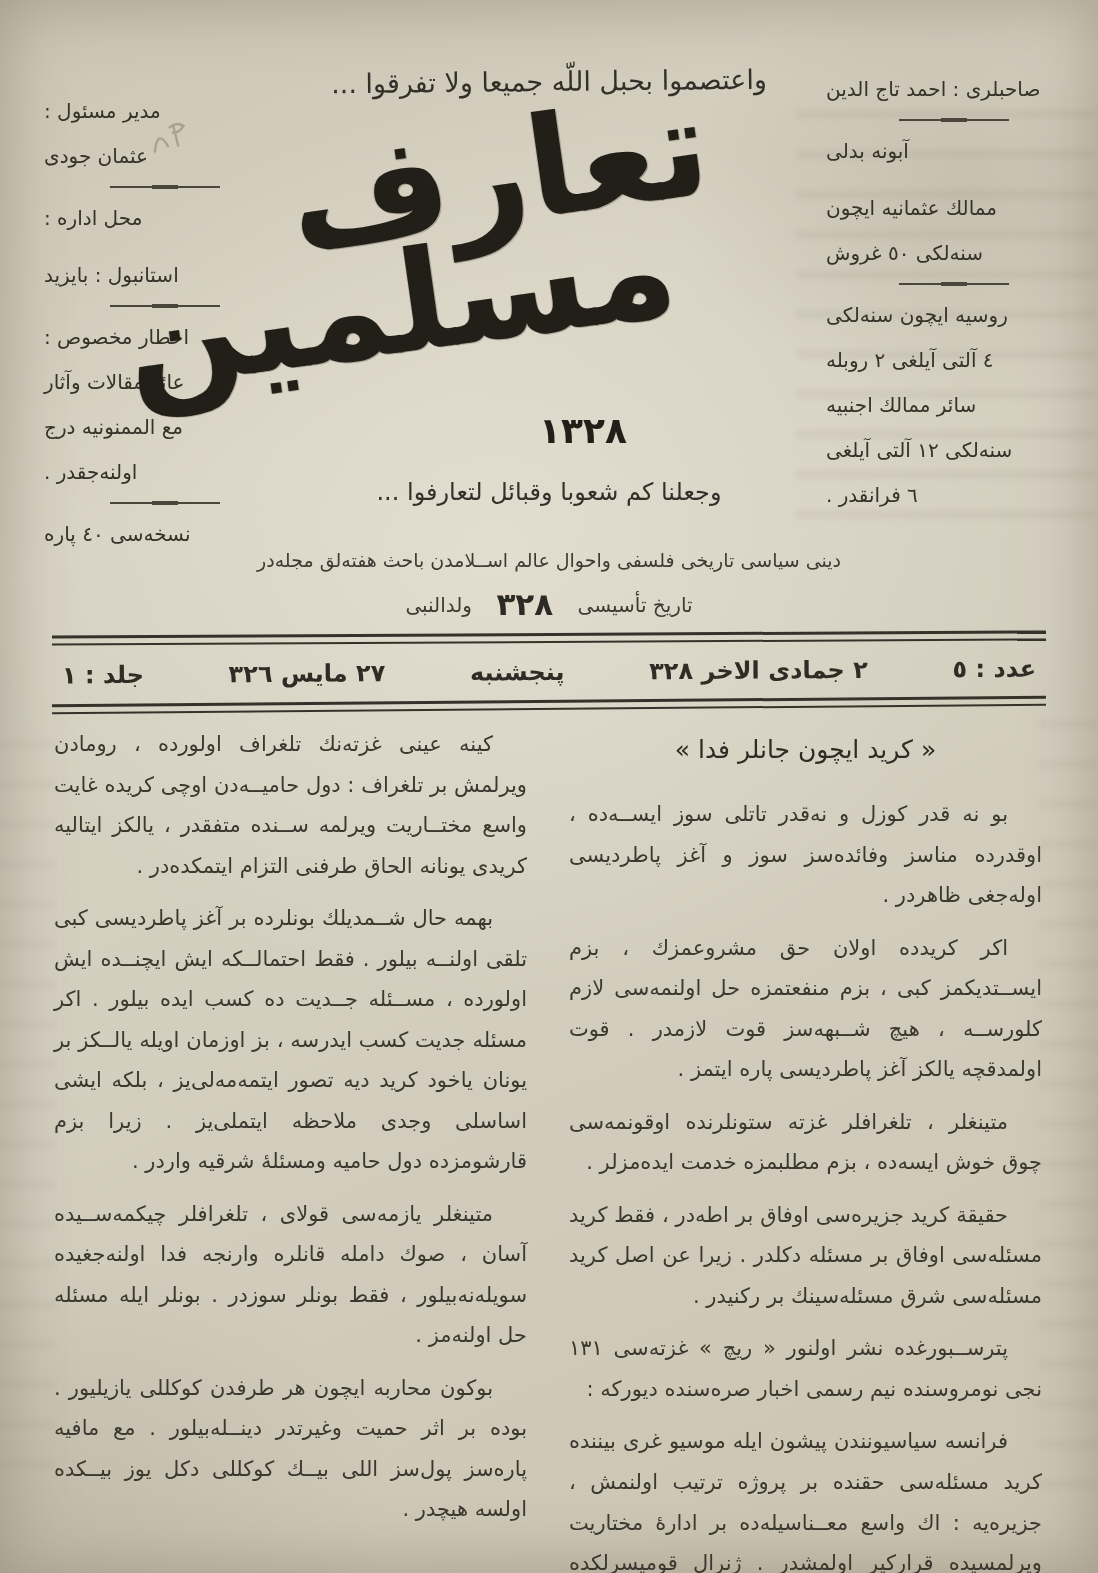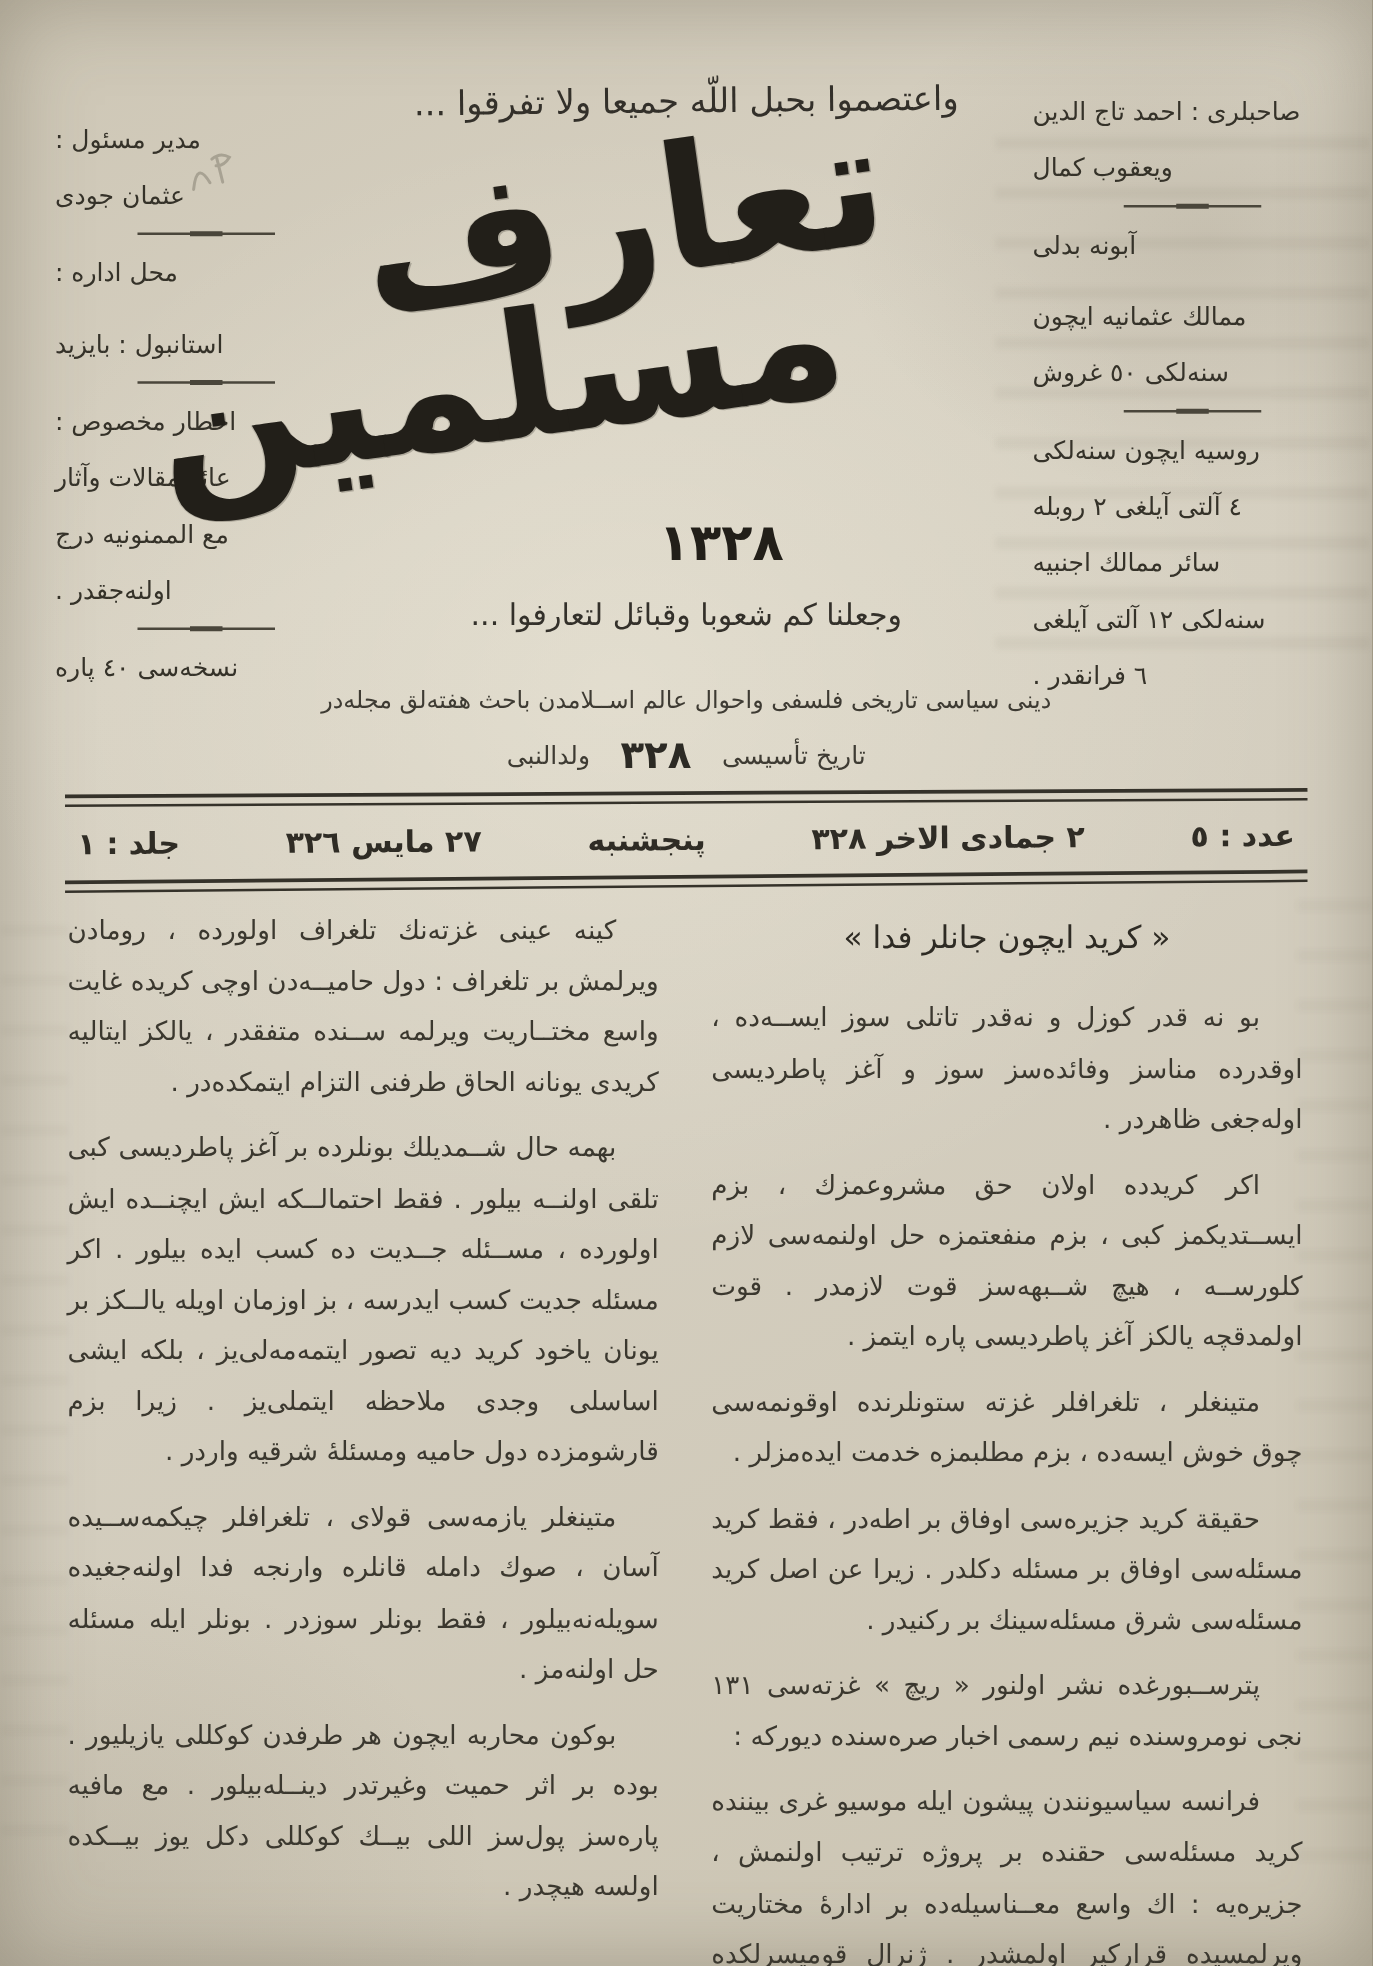--- a/index.html
+++ b/index.html
@@ -35,21 +35,21 @@
   .description{top:549px;font-size:19px;color:#3e3b33;}
   .founding{top:586px;font-size:20px;color:#3e3b33;}
   .founding .yr{font-size:31px;font-weight:700;vertical-align:-3px;padding:0 18px;color:#2c2a24;}
 
   
   .masthead{position:absolute;top:118px;left:232px;width:505px;height:340px;color:#221f19;}
   .mh-w{position:absolute;font-weight:700;line-height:1;transform:rotate(-8deg);
         text-shadow:1px 1px 0 rgba(34,31,25,.25), -1px 0 0 rgba(34,31,25,.15);}
   .mh-w1{top:-12px;right:28px;font-size:138px;}
   .mh-w2{top:118px;right:60px;font-size:138px;}
-  .mh-year{position:absolute;top:292px;right:110px;font-size:41px;font-weight:700;letter-spacing:34px;}
+  .mh-year{position:absolute;top:292px;right:110px;font-size:36px;font-weight:700;letter-spacing:34px;}
 
   
   .panel{position:absolute;text-align:left;font-size:20px;line-height:1.55;color:#353229;}
   .panel-left{top:96px;left:44px;width:242px;}
   .panel-right{top:74px;right:16px;width:256px;}
   .panel .row{margin:0 0 14px;}
   .panel .gap{margin-bottom:26px;}
   .pdiv{width:110px;height:3px;margin:10px auto 12px;border-top:2px solid #4a463b;position:relative;}
   .pdiv::after{content:"";position:absolute;top:-3px;left:42px;width:26px;height:4px;background:#4a463b;}
 
@@ -101,21 +101,20 @@
   </div>
 
   <div class="masthead">
     <span class="mh-w mh-w1">تعارف</span>
     <span class="mh-w mh-w2">مسلمين</span>
     <span class="mh-year">١٣٢٨</span>
   </div>
 
   <div class="panel panel-right">
     <div class="row">صاحبلرى : احمد تاج الدين</div>
-    <div class="row">ويعقوب كمال</div>
     <div class="pdiv"></div>
     <div class="row gap">آبونه بدلى</div>
     <div class="row">ممالك عثمانيه ايچون</div>
     <div class="row">سنه‌لكى ٥٠ غروش</div>
     <div class="pdiv"></div>
     <div class="row">روسيه ايچون سنه‌لكى</div>
     <div class="row">٤ آلتى آيلغى ٢ روبله</div>
     <div class="row">سائر ممالك اجنبيه</div>
     <div class="row">سنه‌لكى ١٢ آلتى آيلغى</div>
     <div class="row">٦ فرانقدر .</div>

